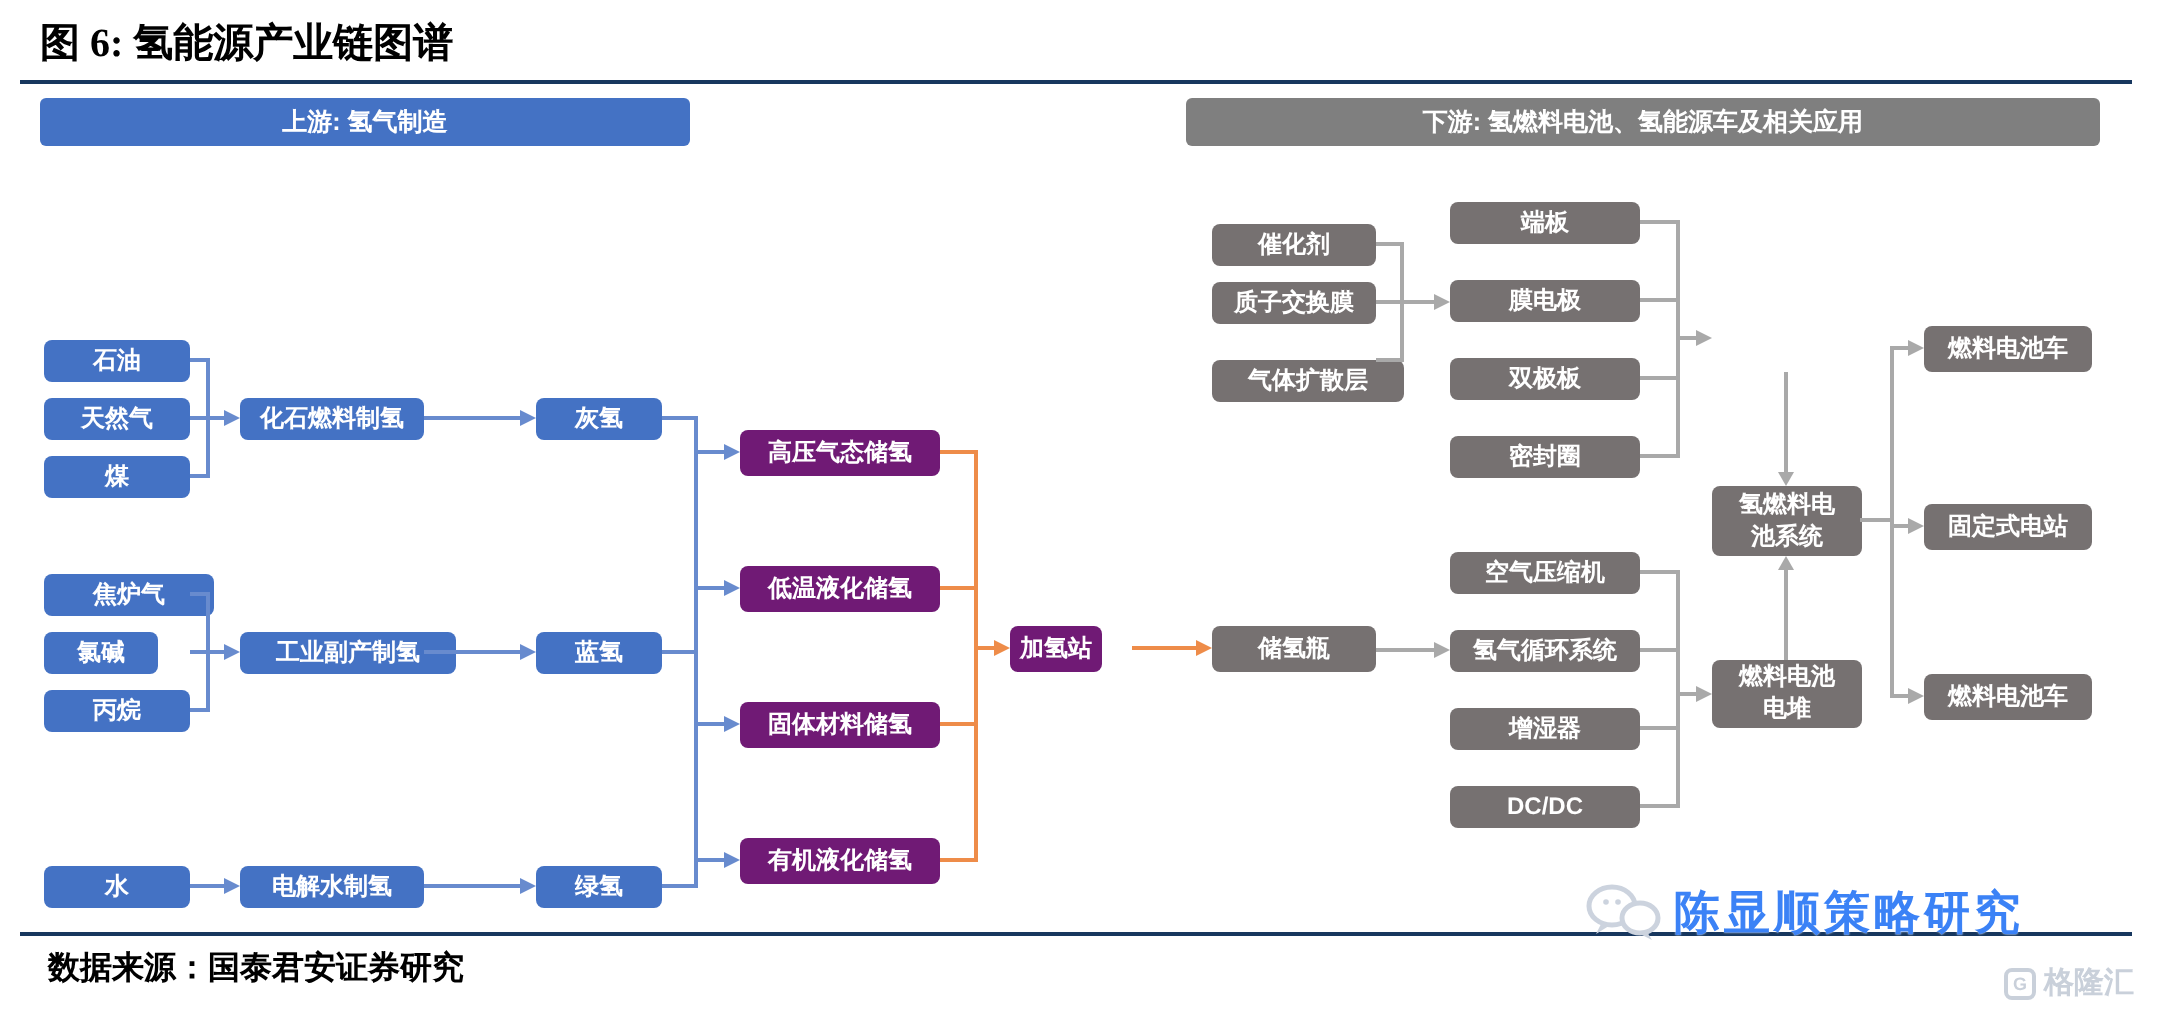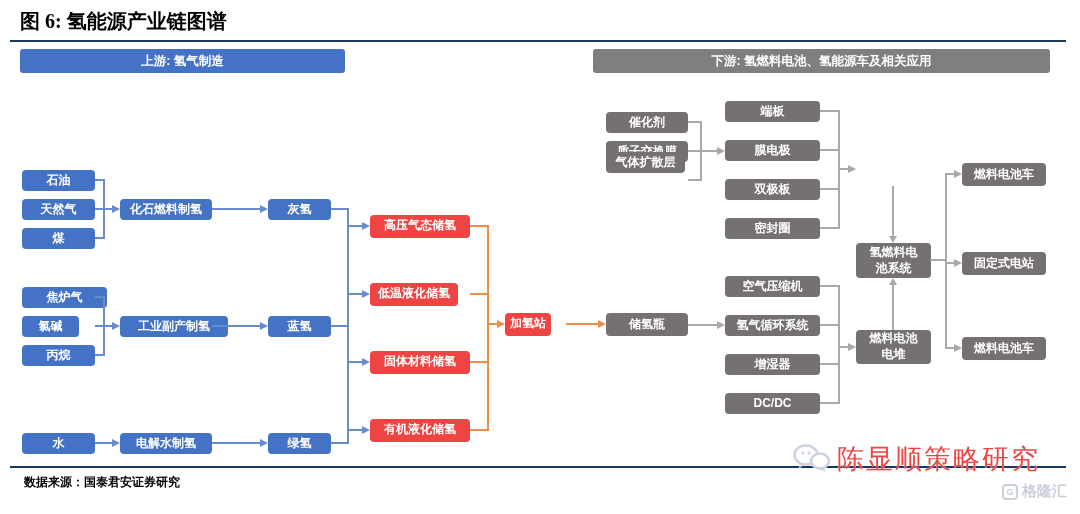--- a/index.html
+++ b/index.html
@@ -8,37 +8,37 @@
   .title{position:absolute;left:20px;top:8px;font-family:"Liberation Serif",serif;
          font-size:20px;font-weight:bold;color:#000;}
   .rule{position:absolute;left:10px;width:1056px;height:2px;background:#17375E;}
   .bar{position:absolute;top:49px;height:24px;border-radius:3px;color:#fff;font-weight:bold;
        font-size:12.5px;display:flex;align-items:center;justify-content:center;}
   .bar.blue{background:#4472C4;} .bar.orange{background:#ED7D31;} .bar.gray{background:#7F7F7F;}
   .node{position:absolute;border-radius:4px;color:#fff;font-weight:bold;font-size:12px;
         display:flex;align-items:center;justify-content:center;text-align:center;
         line-height:1.3;box-sizing:border-box;}
   .node.blue{background:#4472C4;}
-  .node.orange{background:#ef4444;font-family:Liberation Mono, monospace;}
+  .node.orange{background:#701a75;}
   .node.gray{background:#767171;}
   .node.two{padding:0 12px;}
   .c-blue{--c:#688bce;} .c-orange{--c:#ee8c49;} .c-gray{--c:#a9a9a9;}
   i.h,i.v,i.ar,i.ad,i.au{position:absolute;display:block;}
   i.h{height:2px;background:var(--c);}
   i.v{width:2px;background:var(--c);}
   i.ar{width:0;height:0;border-top:4px solid transparent;border-bottom:4px solid transparent;
        border-left:8px solid var(--c);}
   i.ad{width:0;height:0;border-left:4px solid transparent;border-right:4px solid transparent;
        border-top:7px solid var(--c);}
   i.au{width:0;height:0;border-left:4px solid transparent;border-right:4px solid transparent;
        border-bottom:7px solid var(--c);}
   .source{position:absolute;left:24px;top:474px;font-family:"Liberation Serif",serif;
-          font-size:12px;font-weight:bold;color:#000;}
+          font-size:16px;font-weight:bold;color:#000;}
   .watermark{position:absolute;left:793px;top:441px;display:flex;align-items:center;gap:6px;}
-  .watermark .wm-text{font-size:27px;font-weight:normal;color:#ef4444;letter-spacing:2px;
+  .watermark .wm-text{font-size:23px;font-weight:bold;color:#3b82f6;letter-spacing:2px;
           text-shadow:0 0 1px #ffffff;}
   .brand{position:absolute;left:1002px;top:482px;display:flex;align-items:center;gap:4px;
          color:#c9d0da;}
   .brand .mark{width:16px;height:16px;border:2.5px solid #c9d0da;border-radius:4px;
          box-sizing:border-box;font-size:9px;font-weight:bold;display:flex;align-items:center;
          justify-content:center;color:#c9d0da;}
   .brand .btxt{font-size:15px;font-weight:bold;}
 </style>
 </head>
 <body>
@@ -59,29 +59,29 @@
   <div class="node blue" style="left:22px;top:287px;width:85px;height:21px">焦炉气</div>
   <div class="node blue" style="left:22px;top:316px;width:57px;height:21px">氯碱</div>
   <div class="node blue" style="left:22px;top:345px;width:73px;height:21px">丙烷</div>
   <div class="node blue" style="left:120px;top:316px;width:108px;height:21px">工业副产制氢</div>
   <div class="node blue" style="left:268px;top:316px;width:63px;height:21px">蓝氢</div>
   <div class="node blue" style="left:22px;top:433px;width:73px;height:21px">水</div>
   <div class="node blue" style="left:120px;top:433px;width:92px;height:21px">电解水制氢</div>
   <div class="node blue" style="left:268px;top:433px;width:63px;height:21px">绿氢</div>
 
   <div class="node orange" style="left:370px;top:215px;width:100px;height:23px">高压气态储氢</div>
-  <div class="node orange" style="left:370px;top:283px;width:88px;height:23px">低温液化储氢</div>
+  <div class="node orange" style="left:370px;top:283px;width:100px;height:23px">低温液化储氢</div>
   <div class="node orange" style="left:370px;top:351px;width:100px;height:23px">固体材料储氢</div>
   <div class="node orange" style="left:370px;top:419px;width:100px;height:23px">有机液化储氢</div>
   <div class="node orange" style="left:505px;top:313px;width:46px;height:23px">加氢站</div>
 
   <div class="node gray" style="left:606px;top:313px;width:82px;height:23px">储氢瓶</div>
   <div class="node gray" style="left:606px;top:112px;width:82px;height:21px">催化剂</div>
   <div class="node gray" style="left:606px;top:141px;width:82px;height:21px">质子交换膜</div>
-  <div class="node gray" style="left:606px;top:152px;width:79px;height:21px">气体扩散层</div>
+  <div class="node gray" style="left:606px;top:180px;width:96px;height:21px">气体扩散层</div>
   <div class="node gray" style="left:725px;top:101px;width:95px;height:21px">端板</div>
   <div class="node gray" style="left:725px;top:140px;width:95px;height:21px">膜电极</div>
   <div class="node gray" style="left:725px;top:179px;width:95px;height:21px">双极板</div>
   <div class="node gray" style="left:725px;top:218px;width:95px;height:21px">密封圈</div>
   <div class="node gray" style="left:725px;top:276px;width:95px;height:21px">空气压缩机</div>
   <div class="node gray" style="left:725px;top:315px;width:95px;height:21px">氢气循环系统</div>
   <div class="node gray" style="left:725px;top:354px;width:95px;height:21px">增湿器</div>
   <div class="node gray" style="left:725px;top:393px;width:95px;height:21px">DC/DC</div>
   <div class="node gray two" style="left:856px;top:243px;width:75px;height:35px">氢燃料电池系统</div>
   <div class="node gray two" style="left:856px;top:330px;width:75px;height:34px">燃料电池电堆</div>

